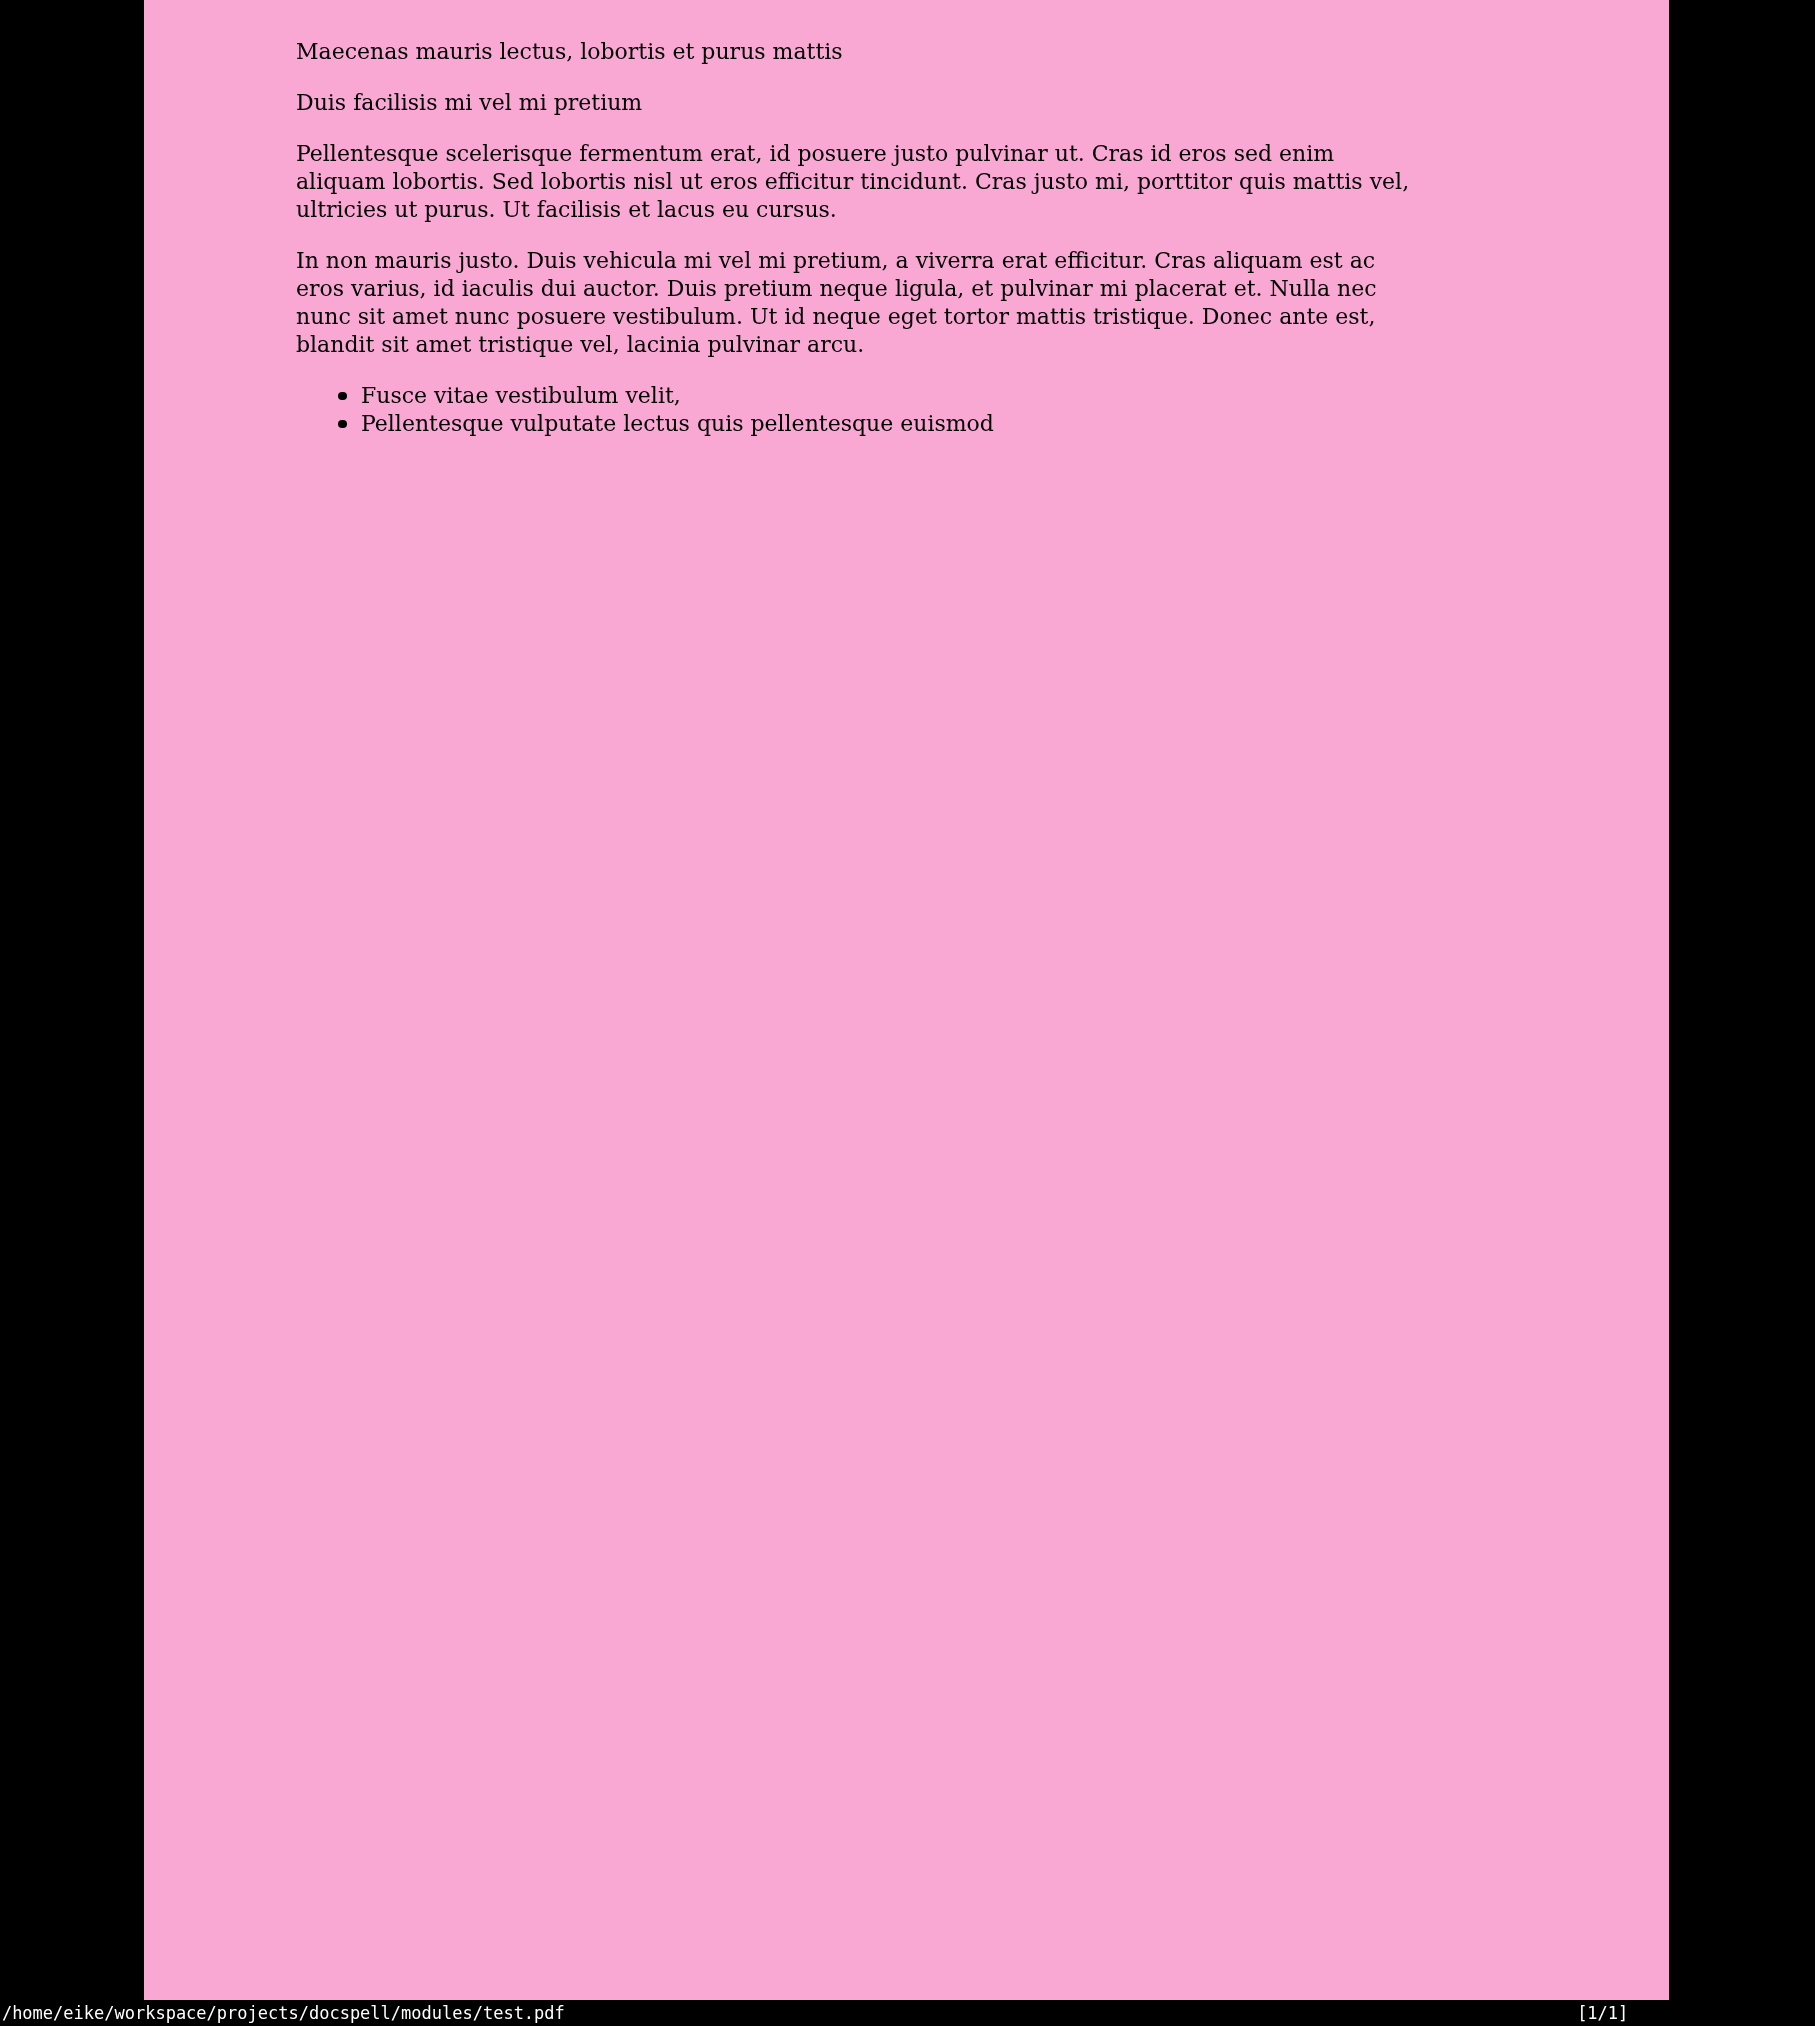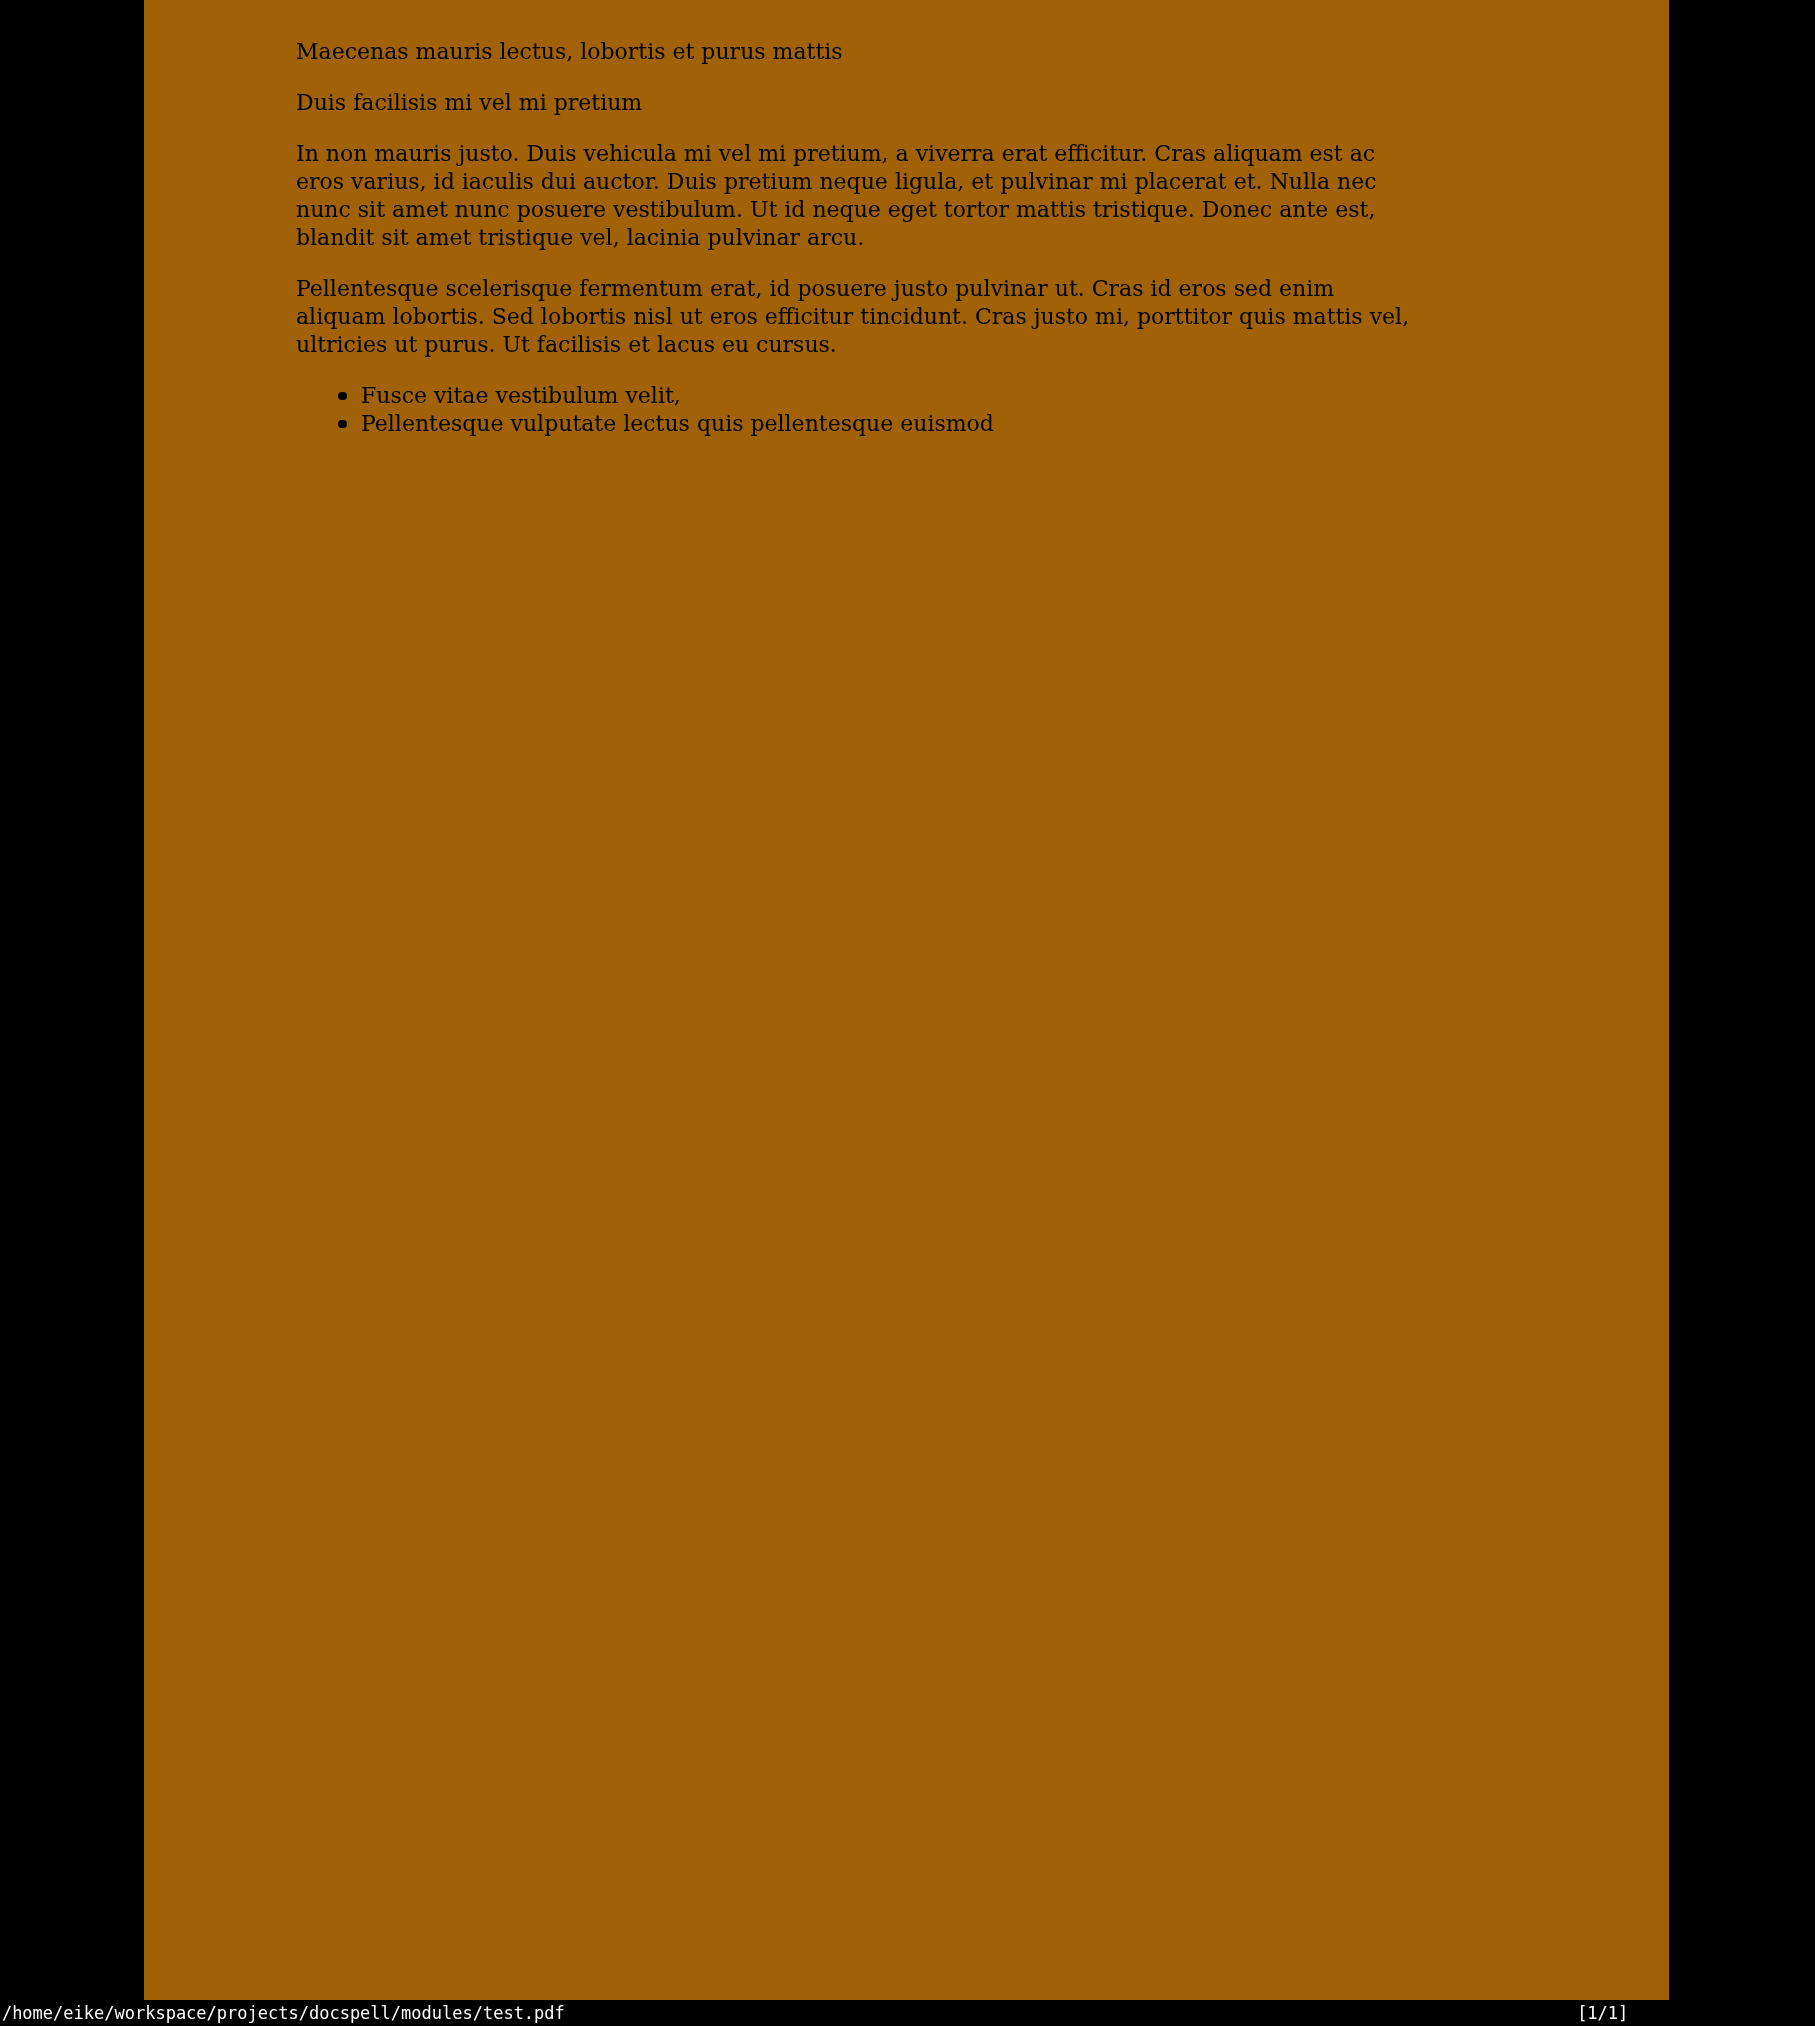--- a/index.html
+++ b/index.html
@@ -15,21 +15,21 @@
     width: 1815px;
     height: 2026px;
     background: #000000;
   }
   .page {
     position: absolute;
     left: 144px;
     top: 0;
     width: 1525px;
     height: 2000px;
-    background: #a16207;
+    background: #f9a8d4;
   }
   .content {
     padding: 38px 0 0 152px;
     color: #000000;
     font-family: "DejaVu Serif", serif;
     font-size: 22px;
     line-height: 28px;
   }
   .par {
     margin: 0 0 23px 0;
@@ -85,30 +85,30 @@
 <div class="viewer">
 
   <div class="page">
     <div class="content">
 
       <div class="par line">Maecenas mauris lectus, lobortis et purus mattis</div>
 
       <div class="par line">Duis facilisis mi vel mi pretium</div>
 
       <div class="par">
+        <div class="line">Pellentesque scelerisque fermentum erat, id posuere justo pulvinar ut. Cras id eros sed enim</div>
+        <div class="line">aliquam lobortis. Sed lobortis nisl ut eros efficitur tincidunt. Cras justo mi, porttitor quis mattis vel,</div>
+        <div class="line">ultricies ut purus. Ut facilisis et lacus eu cursus.</div>
+      </div>
+
+      <div class="par">
         <div class="line">In non mauris justo. Duis vehicula mi vel mi pretium, a viverra erat efficitur. Cras aliquam est ac</div>
         <div class="line">eros varius, id iaculis dui auctor. Duis pretium neque ligula, et pulvinar mi placerat et. Nulla nec</div>
         <div class="line">nunc sit amet nunc posuere vestibulum. Ut id neque eget tortor mattis tristique. Donec ante est,</div>
         <div class="line">blandit sit amet tristique vel, lacinia pulvinar arcu.</div>
-      </div>
-
-      <div class="par">
-        <div class="line">Pellentesque scelerisque fermentum erat, id posuere justo pulvinar ut. Cras id eros sed enim</div>
-        <div class="line">aliquam lobortis. Sed lobortis nisl ut eros efficitur tincidunt. Cras justo mi, porttitor quis mattis vel,</div>
-        <div class="line">ultricies ut purus. Ut facilisis et lacus eu cursus.</div>
       </div>
 
 
       <ul class="bullets">
         <li>Fusce vitae vestibulum velit,</li>
         <li>Pellentesque vulputate lectus quis pellentesque euismod</li>
       </ul>
 
 
     </div>

